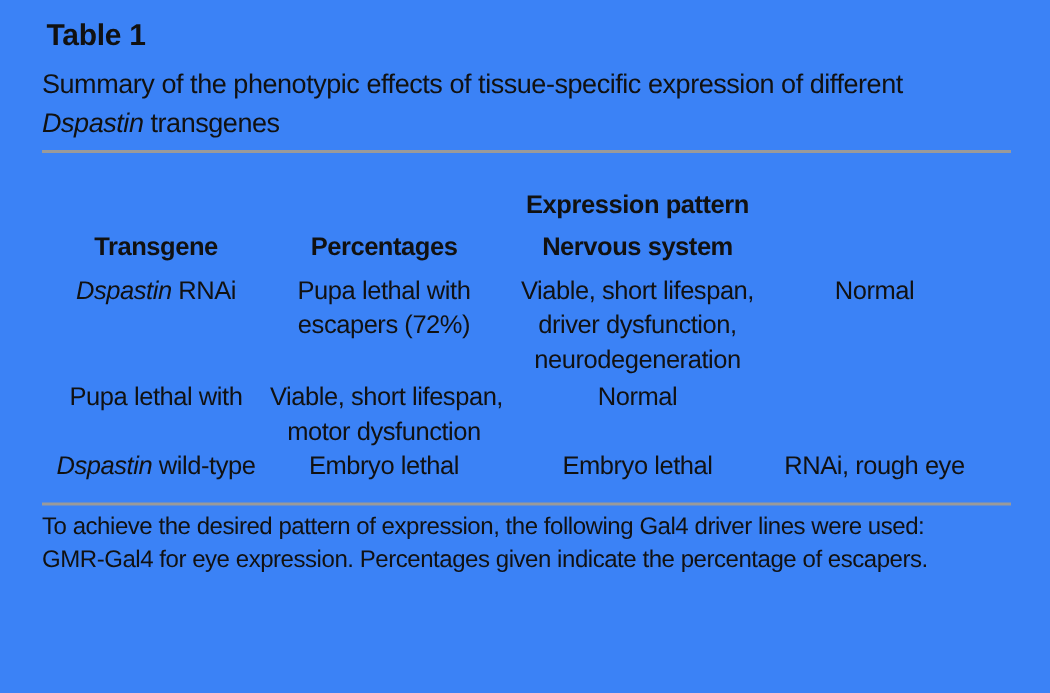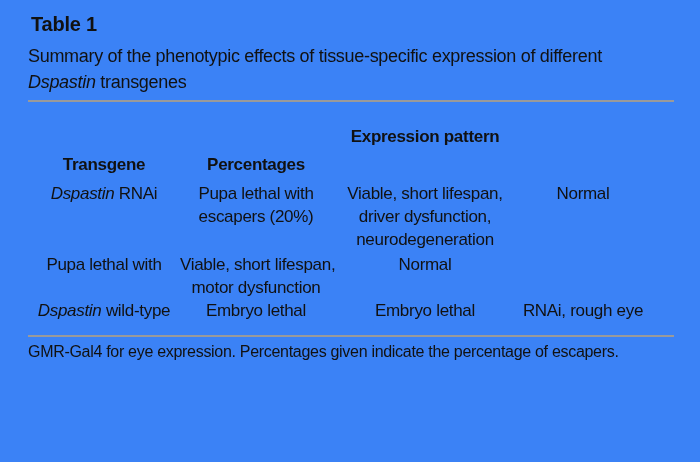--- a/index.html
+++ b/index.html
@@ -90,27 +90,28 @@
       <div class="tr group-header-row">
         <div class="td c1"></div>
         <div class="td"></div>
         <div class="td bold">Expression pattern</div>
         <div class="td"></div>
       </div>
 
       <div class="tr col-header-row">
         <div class="td c1 bold">Transgene</div>
         <div class="td bold">Percentages</div>
+        <div class="td bold">Nervous system</div>
       </div>
 
       <div class="tr data-row-1">
         <div class="td c1"><span class="ital">Dspastin</span><span> RNAi</span></div>
         <div class="td">
           <div>Pupa lethal with</div>
-          <div>escapers (20%)</div>
+          <div>escapers (72%)</div>
         </div>
         <div class="td">
           <div>Viable, short lifespan,</div>
           <div>driver dysfunction,</div>
           <div>neurodegeneration</div>
         </div>
         <div class="td">Normal</div>
       </div>
 
       <div class="tr">
@@ -133,17 +134,18 @@
           <div>Embryo lethal</div>
         </div>
         <div class="td">RNAi, rough eye</div>
       </div>
 
     </div>
 
     <div class="rule rule-bottom"></div>
 
     <div class="footnote">
+      <div>To achieve the desired pattern of expression, the following Gal4 driver lines were used:</div>
       <div>GMR-Gal4 for eye expression. Percentages given indicate the percentage of escapers.</div>
     </div>
 
   </div>
 </div>
 
 </body></html>

